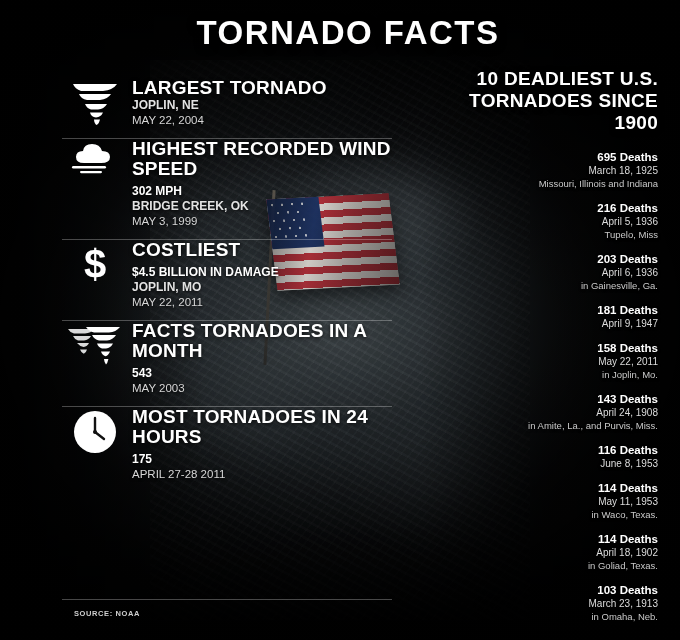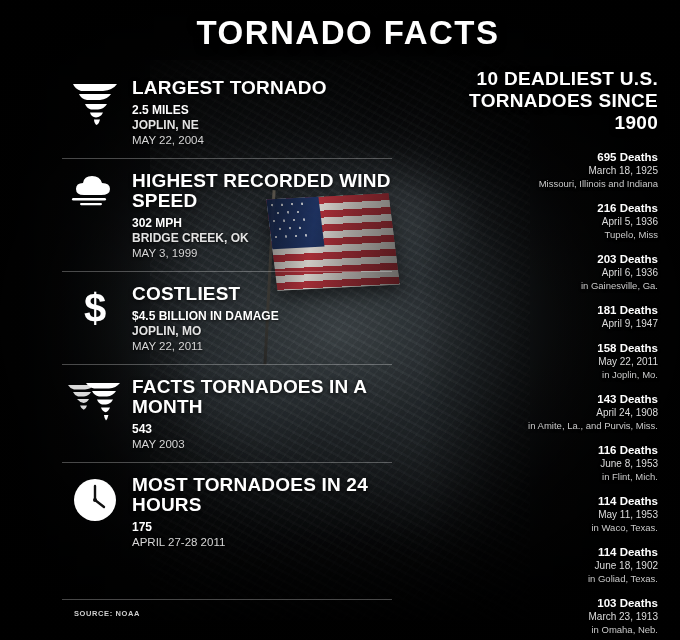--- a/index.html
+++ b/index.html
@@ -95,21 +95,21 @@
 
   
   #facts {
     position: absolute; left: 62px; top: 78px; width: 330px;
   }
   .fact {
     position: relative;
     display: flex; align-items: flex-start;
     padding: 0 0 10px 0;
   }
-  .fact + .fact { border-top: 1px solid rgba(255,255,255,0.28); padding-top: 12px; }
+  .fact + .fact { border-top: 1px solid rgba(255,255,255,0.28); }
   .fact-icon {
     width: 66px; flex: 0 0 66px;
     display: flex; align-items: flex-start; justify-content: center;
     padding-top: 2px;
   }
   .fact-body { flex: 1 1 auto; padding-left: 4px; }
   .fact-title {
     color: #fff; font-weight: bold; font-size: 19px; line-height: 20px;
     letter-spacing: 0.2px;
     text-shadow: 0 1px 4px rgba(0,0,0,0.85);
@@ -180,21 +180,20 @@
             <path d="M4 4 h44 q-4 6 -14 7 H12 q-6 -2 -8 -7 z"></path>
             <path d="M10 14 h32 q-3 5 -11 6 H18 q-6 -1 -8 -6 z"></path>
             <path d="M16 24 h22 q-3 5 -9 5.5 H22 q-4 -1 -6 -5.5 z"></path>
             <path d="M21 32.5 h13 q-2 4.5 -7 5 q-5 -0.6 -6 -5 z"></path>
             <path d="M25 39.5 h6 q-1.2 4.5 -3.4 5.5 q-2.3 -1.2 -2.6 -5.5 z"></path>
           </g>
         </svg>
       </div>
       <div class="fact-body">
         <div class="fact-title">LARGEST TORNADO</div>
-        <div class="fact-stat">2.5 MILES</div>
         <div class="fact-sub">JOPLIN, NE</div>
         <div class="fact-date">MAY 22, 2004</div>
       </div>
     </div>
 
     <div class="fact">
       <div class="fact-icon">
         <svg width="54" height="34" viewBox="0 0 54 34" aria-hidden="true">
           <g fill="#ffffff">
             <path d="M16 22 q-8 0 -8 -6 q0 -6 7 -6 q1 -7 9 -7 q8 0 10 7 q8 0 8 6 q0 6 -9 6 z"></path>
@@ -306,32 +305,31 @@
 
       <div class="dl-item">
         <div class="dl-deaths">143 Deaths</div>
         <div class="dl-date">April 24, 1908</div>
         <div class="dl-place">in Amite, La., and Purvis, Miss.</div>
       </div>
 
       <div class="dl-item">
         <div class="dl-deaths">116 Deaths</div>
         <div class="dl-date">June 8, 1953</div>
-        <div class="dl-place">in Flint, Mich.</div>
       </div>
 
       <div class="dl-item">
         <div class="dl-deaths">114 Deaths</div>
         <div class="dl-date">May 11, 1953</div>
         <div class="dl-place">in Waco, Texas.</div>
       </div>
 
       <div class="dl-item">
         <div class="dl-deaths">114 Deaths</div>
-        <div class="dl-date">June 18, 1902</div>
+        <div class="dl-date">April 18, 1902</div>
         <div class="dl-place">in Goliad, Texas.</div>
       </div>
 
       <div class="dl-item">
         <div class="dl-deaths">103 Deaths</div>
         <div class="dl-date">March 23, 1913</div>
         <div class="dl-place">in Omaha, Neb.</div>
       </div>
 
     </div>

